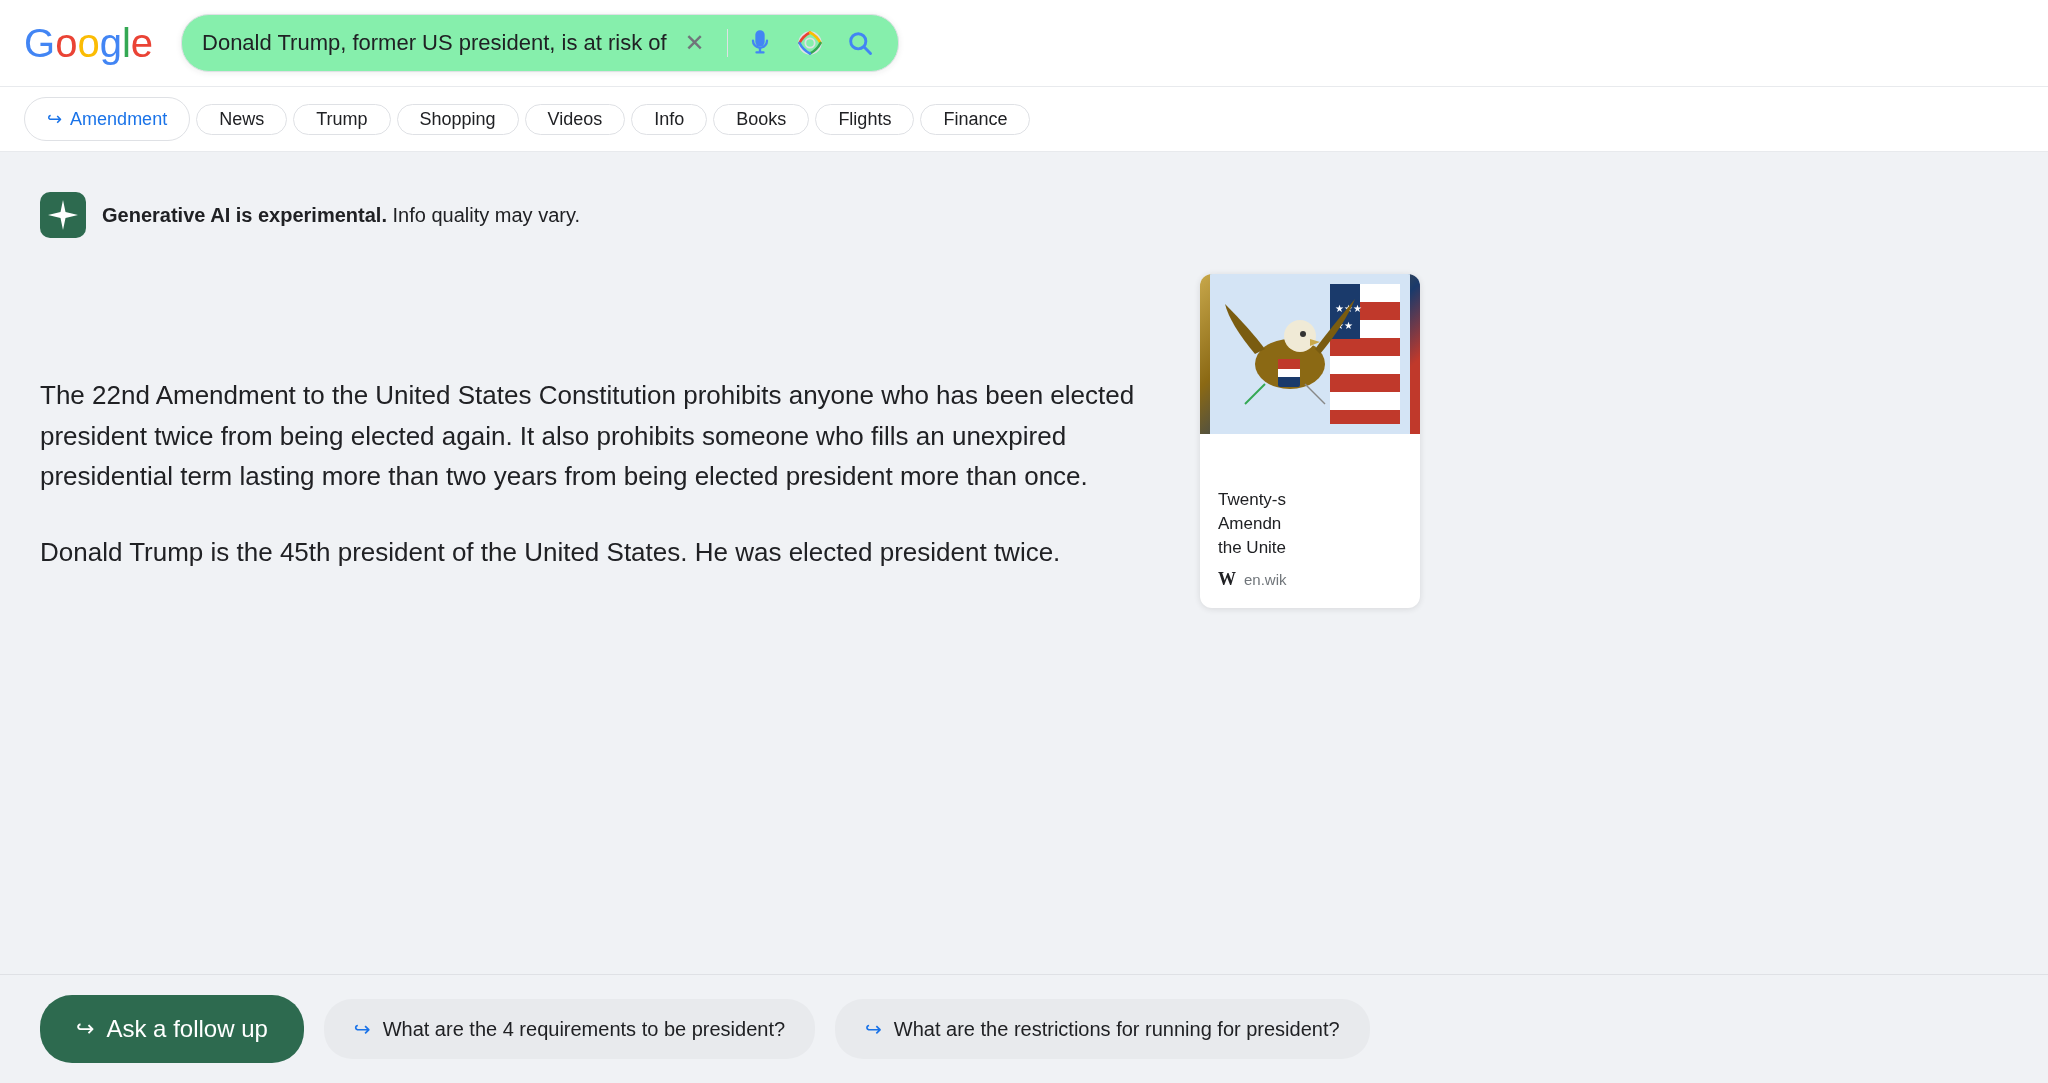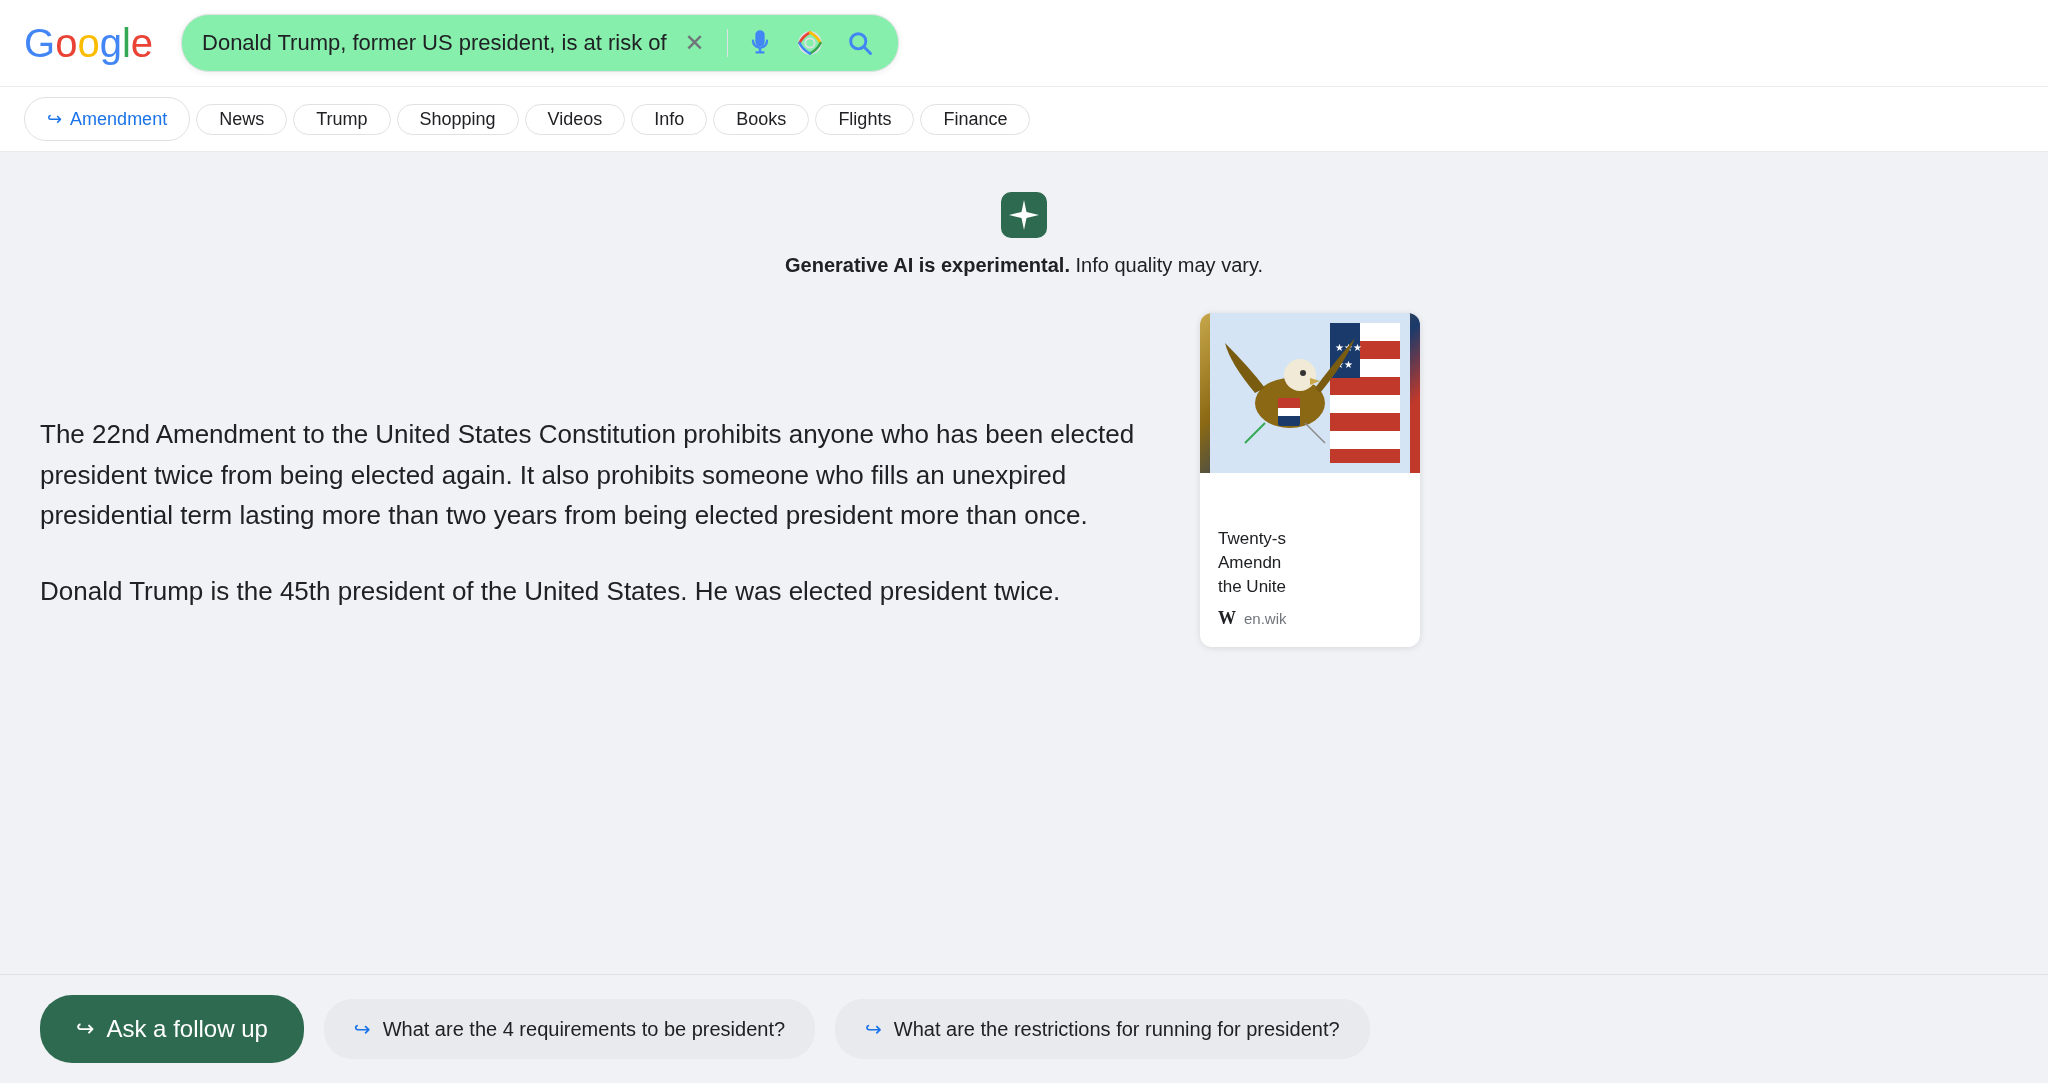--- a/index.html
+++ b/index.html
@@ -141,21 +141,20 @@
       padding: 40px 40px 120px 40px;
       position: relative;
     }
 
     
     .ai-notice {
       display: flex;
       align-items: center;
       gap: 16px;
       margin-bottom: 36px;
-      flex-direction: column;
     }
 
     .ai-icon {
       width: 46px;
       height: 46px;
       flex-shrink: 0;
     }
 
     .ai-notice-text {
       font-size: 20px;

